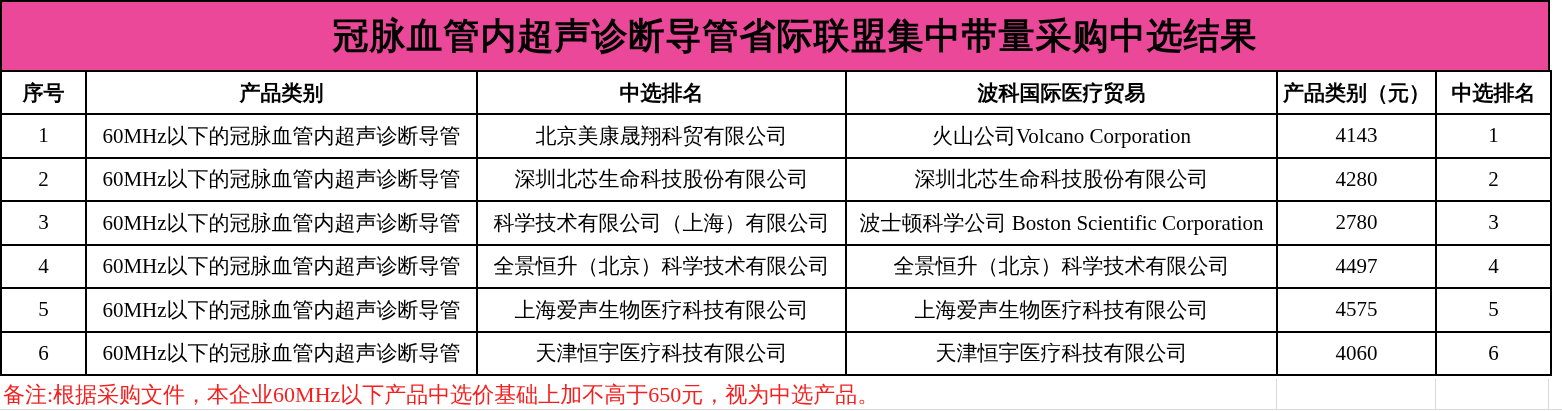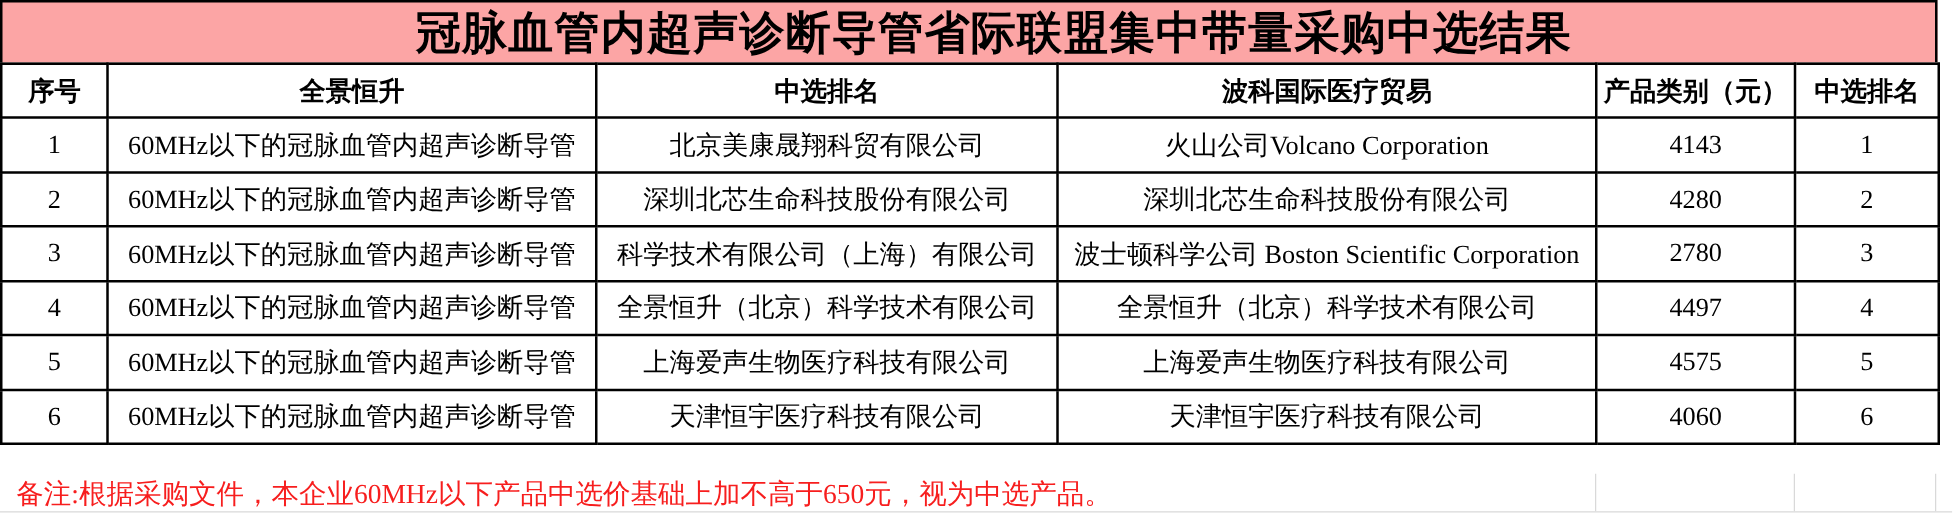--- a/index.html
+++ b/index.html
@@ -7,25 +7,25 @@
     position:relative;
     width:1562px;height:411px;
     background:#fff;
     overflow:hidden;
     font-family:"Liberation Serif","DejaVu Serif",serif;
     color:#000;
   }
   
   #title{
     box-sizing:border-box;
-    width:1550px;height:52px;
+    width:1550px;height:72px;
     border:2px solid #000;
     display:flex;align-items:center;justify-content:center;
     font-size:36px;font-weight:bold;letter-spacing:1px;
-    background:#fca5a5;
+    background:#ec4899;
     padding-left:40px;
   }
   
   table#results{
     border-collapse:collapse;
     table-layout:fixed;
     width:1550px;
     margin-top:-2px;
     background:#fff;
   }
@@ -44,21 +44,21 @@
     display:block;width:100%;
     white-space:nowrap;overflow:hidden;
     text-align:center;
   }
   
   .colw-0{width:85px;}  .colw-1{width:391px;} .colw-2{width:369px;}
   .colw-3{width:431px;} .colw-4{width:159px;} .colw-5{width:115px;}
   td.cell-category{font-size:20px;}
   
   #remark{
-    position:absolute;left:13px;top:380px;
+    position:absolute;left:3px;top:380px;
     height:30px;line-height:30px;
     font-size:22px;
     white-space:nowrap;
   }
   
   .gridline-v{position:absolute;top:379px;height:30px;width:1px;background:#d9d9d9;}
   .gridline-h{position:absolute;left:0;top:409px;width:1562px;height:1px;background:#d9d9d9;}
   #gv1{left:1276px;} #gv2{left:1435px;} #gv3{left:1548px;}
 </style>
 </head>
@@ -76,21 +76,21 @@
         <col class="colw-3">
         <col class="colw-4">
         <col class="colw-5">
       </colgroup>
     <thead>
       <tr id="header-row">
           <th>
             <span class="cellwrap">序号</span>
           </th>
           <th>
-            <span class="cellwrap">全景恒升</span>
+            <span class="cellwrap">产品类别</span>
           </th>
           <th>
             <span class="cellwrap">中选排名</span>
           </th>
           <th>
             <span class="cellwrap">波科国际医疗贸易</span>
           </th>
           <th>
             <span class="cellwrap">产品类别（元）</span>
           </th>

